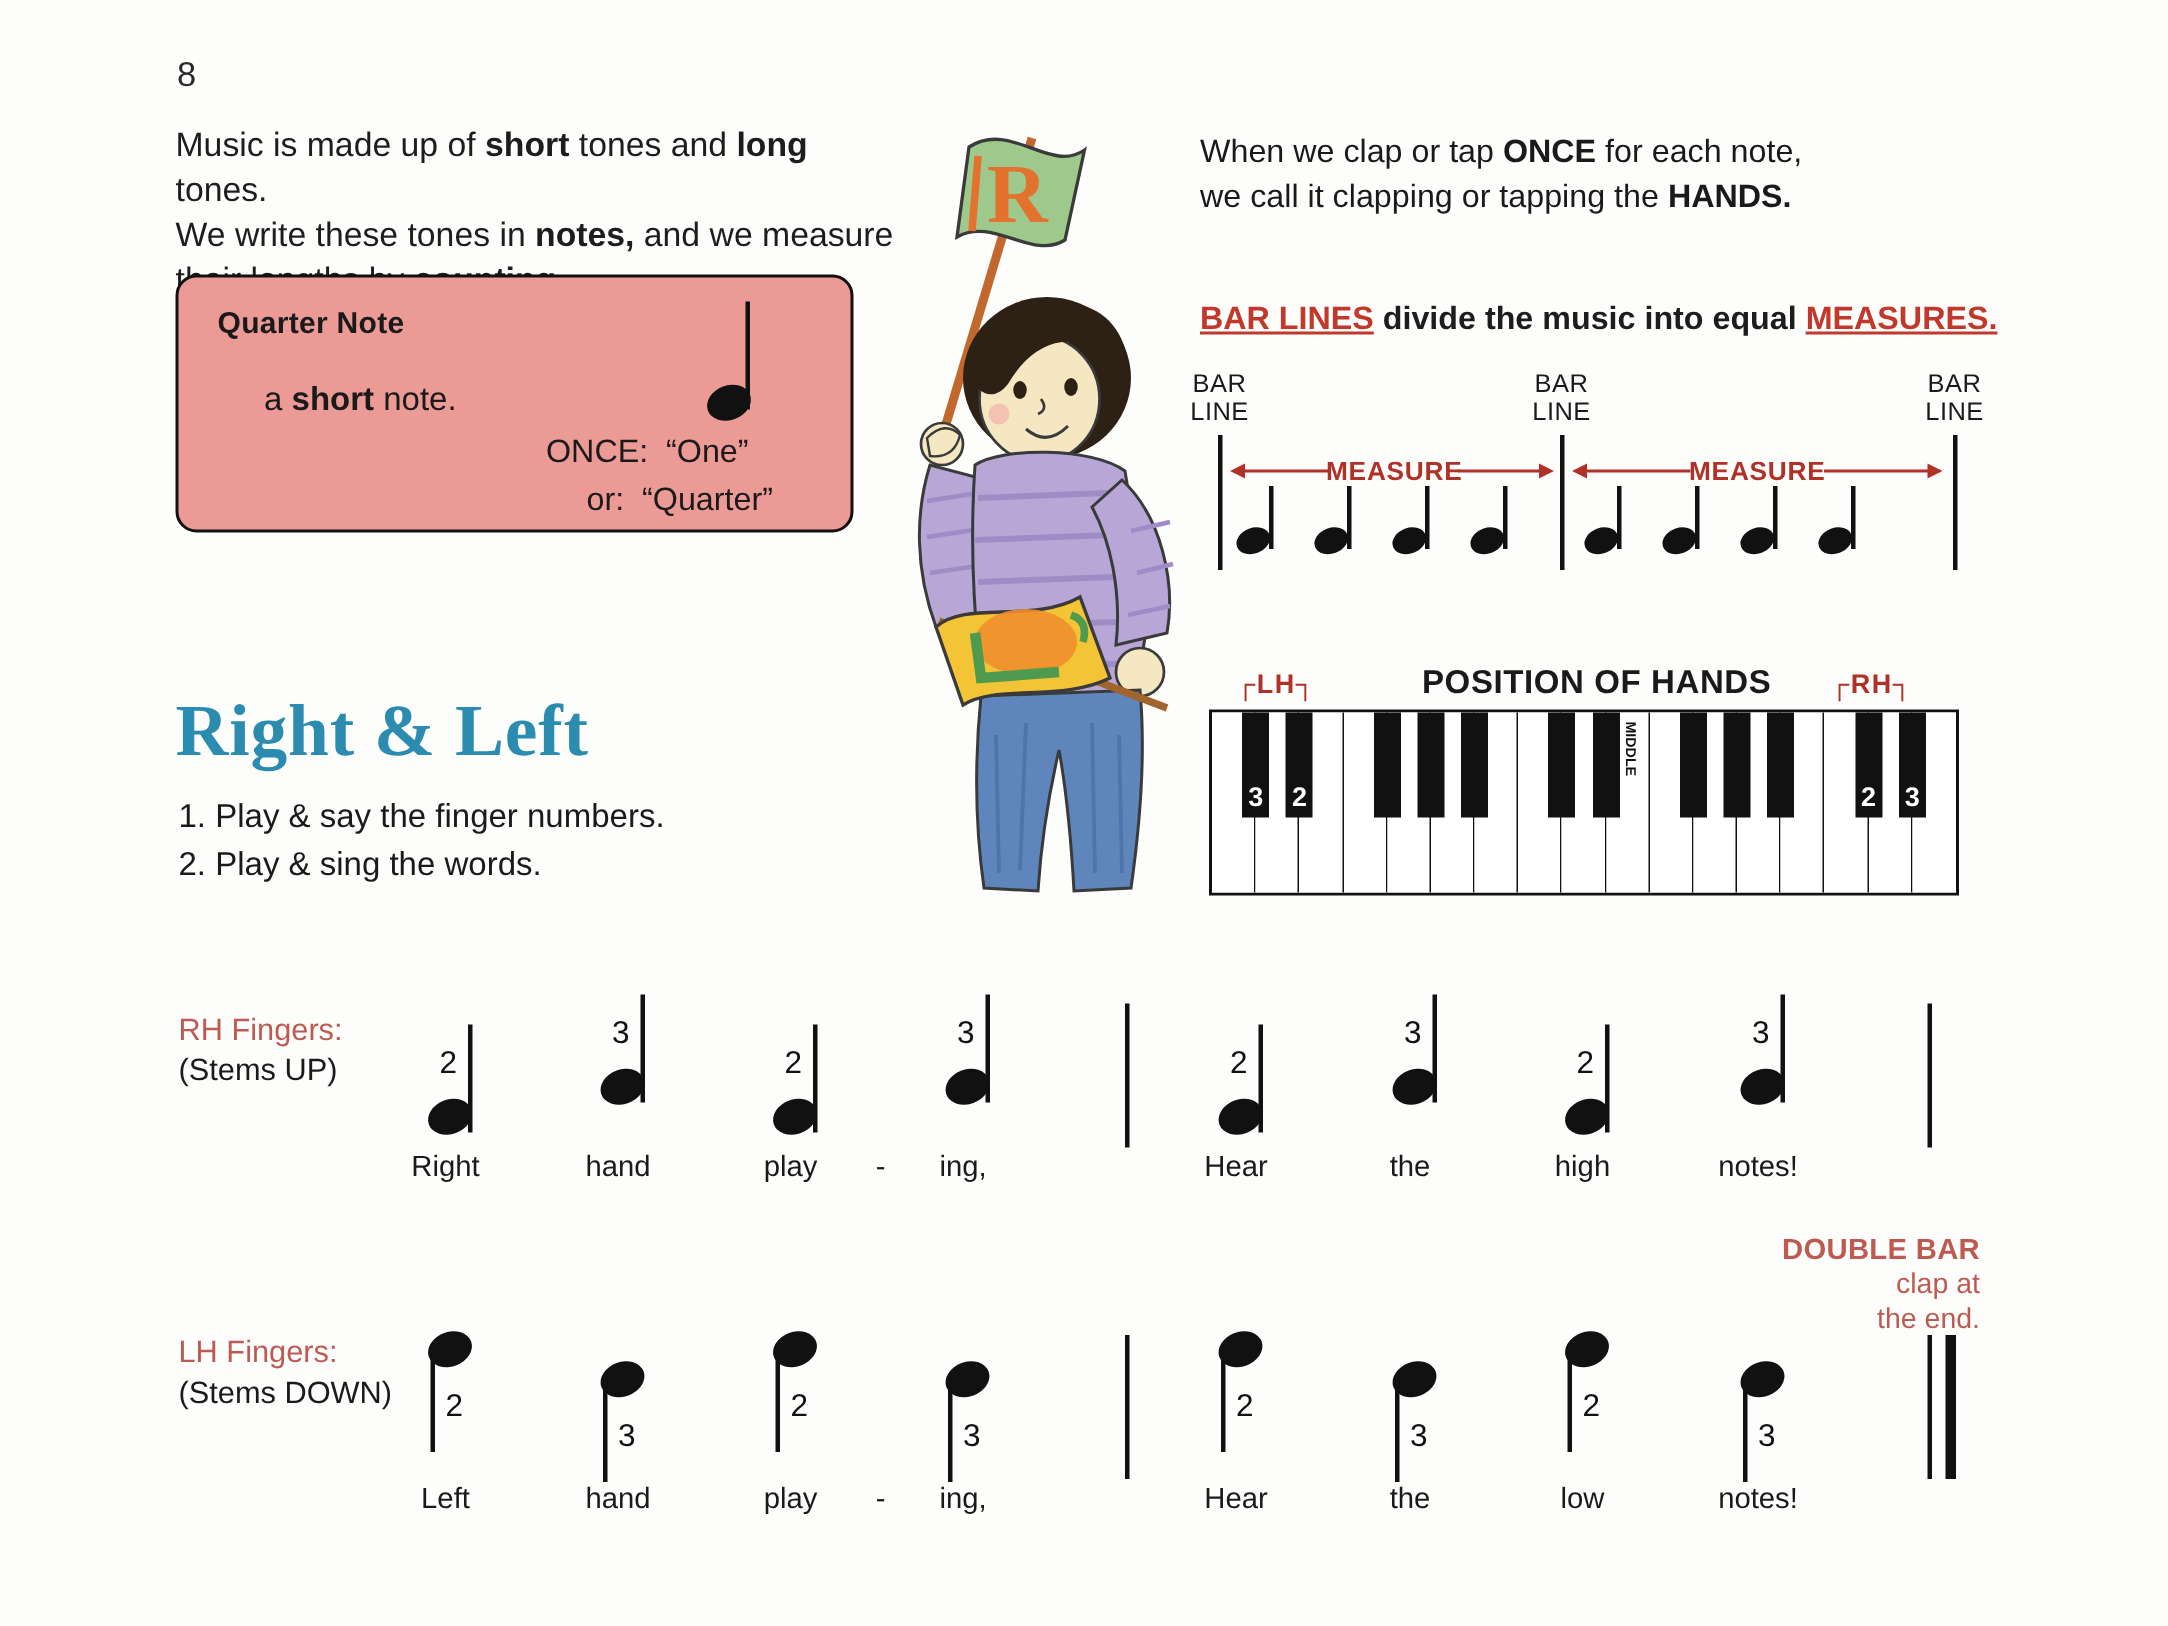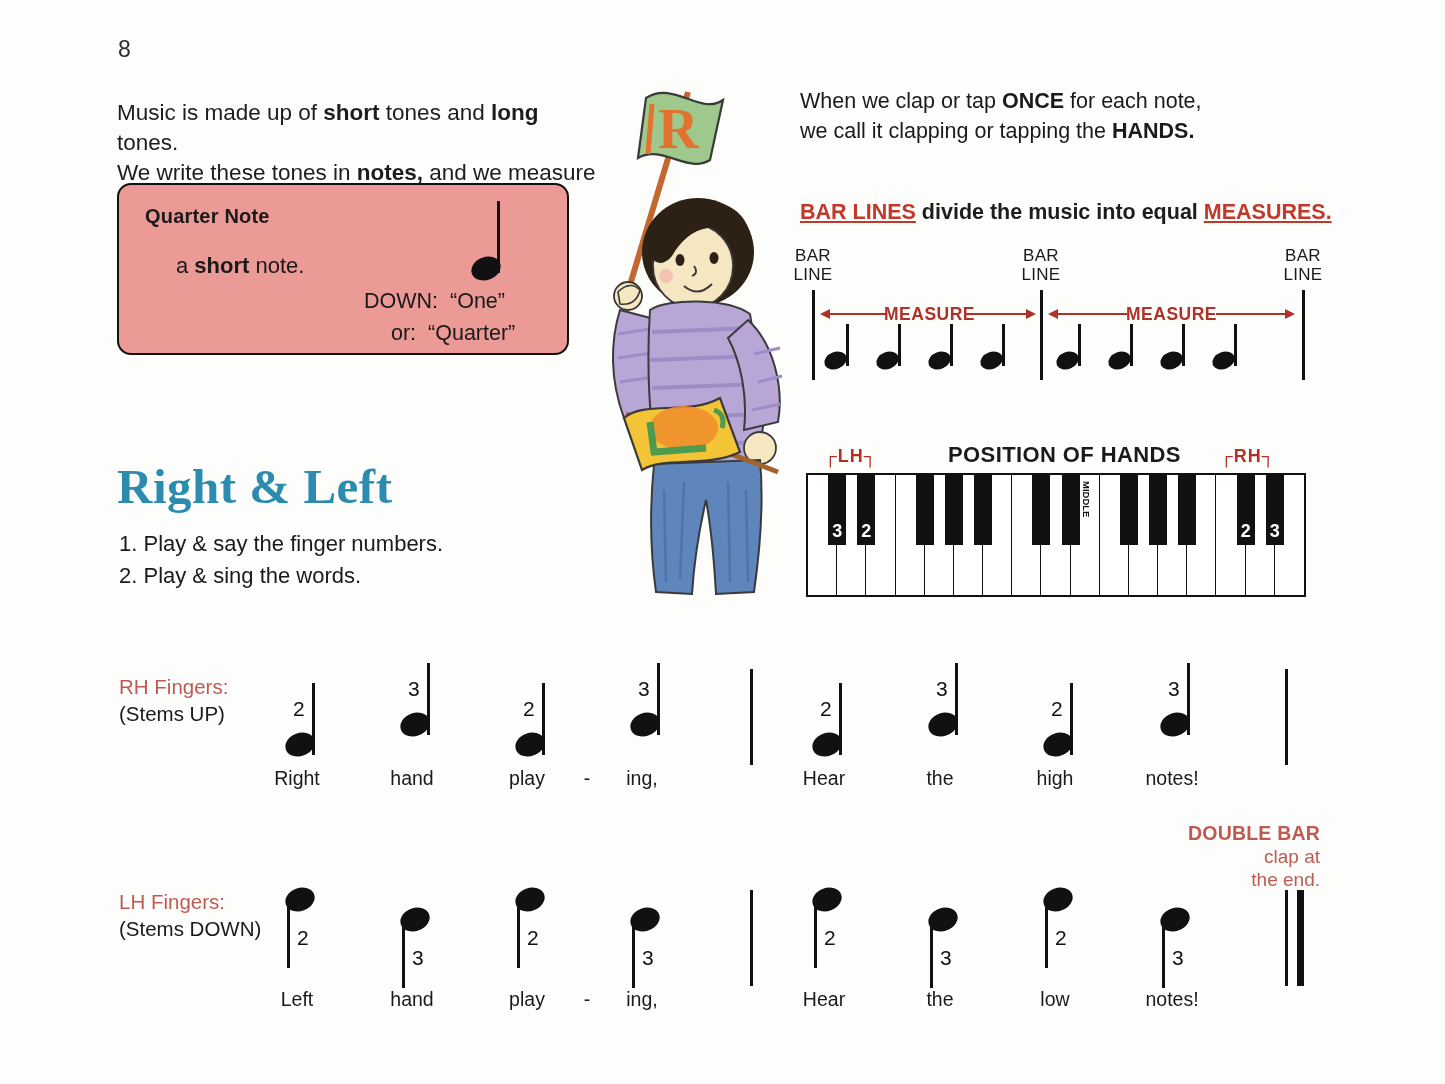--- a/index.html
+++ b/index.html
@@ -11,21 +11,21 @@
     position:relative;
     overflow:hidden;
   }
   .page{position:absolute;left:0;top:0;width:1445px;height:1084px;}
   .abs{position:absolute;}
 
   
   #page-number{left:118px;top:36px;font-size:23px;color:#2b2b2b;}
 
   
-  #intro-paragraph{left:117px;top:82px;width:480px;font-size:22.5px;line-height:30px;color:#1d1d1d;margin-top:16px;}
+  #intro-paragraph{left:117px;top:82px;width:480px;font-size:22.5px;line-height:30px;color:#1d1d1d;}
   #intro-paragraph b{font-weight:bold;}
 
   
   #quarter-note-box{
     left:117px;top:183px;width:452px;height:172px;
     background:#eb9a96;border:2.5px solid #111;border-radius:14px;
     box-sizing:border-box;
   }
   #quarter-note-title{left:26px;top:20px;font-size:20px;font-weight:bold;letter-spacing:.2px;}
   #quarter-note-sub{left:57px;top:68px;font-size:22px;}
@@ -103,21 +103,21 @@
 
   <div class="abs" id="intro-paragraph">
     <span><span>Music is made up of </span><b>short</b><span> tones and </span><b>long</b><span> tones.</span></span><br>
     <span><span>We write these tones in </span><b>notes,</b><span> and we measure</span></span><br>
     <span><span>their lengths by </span><b>counting.</b></span>
   </div>
 
   <div class="abs" id="quarter-note-box">
     <div class="abs" id="quarter-note-title">Quarter Note</div>
     <div class="abs" id="quarter-note-sub"><span>a </span><b>short</b><span> note.</span></div>
-    <div class="abs" id="quarter-count-1"><span>DOWN:</span>&nbsp;&nbsp;<span>“One”</span></div>
+    <div class="abs" id="quarter-count-1"><span>ONCE:</span>&nbsp;&nbsp;<span>“One”</span></div>
     <div class="abs" id="quarter-count-2"><span>or:</span>&nbsp;&nbsp;<span>“Quarter”</span></div>
     <div class="abs" id="quarter-box-note">
       <div class="stem" style="left:26px;top:0;height:72px;"></div>
       <div class="head" style="left:0;top:56px;"></div>
     </div>
   </div>
 
   <div class="abs" id="rhythm-paragraph">
     <span><span>When we clap or tap </span><b>ONCE</b><span> for each note,</span></span><br>
     <span><span>we call it clapping or tapping the </span><b>HANDS.</b></span><br>

